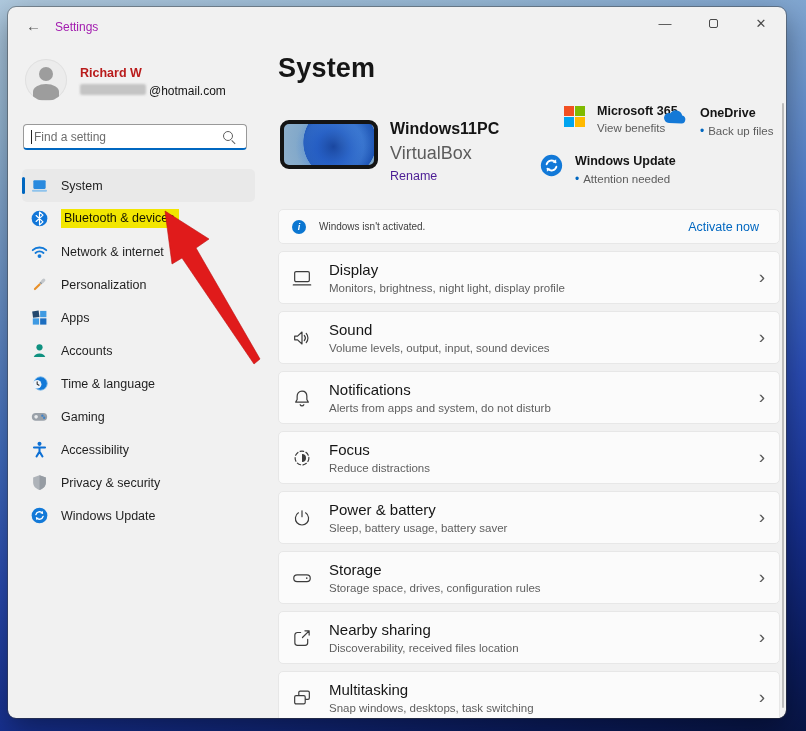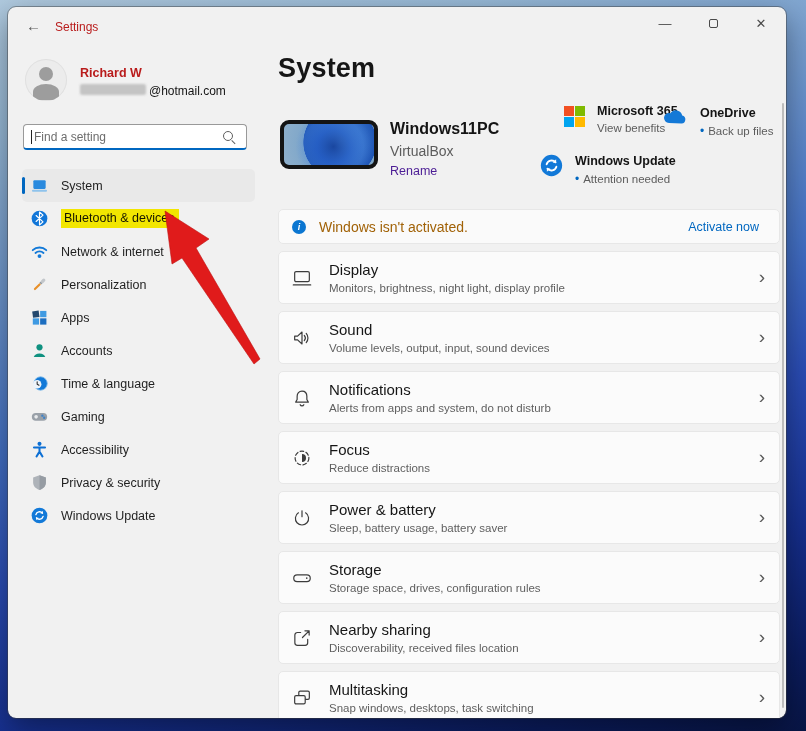--- a/index.html
+++ b/index.html
@@ -13,21 +13,21 @@
   
   .window{
     position:absolute; left:8px; top:7px; width:778px; height:711px;
     background:#f1f1f1; border-radius:8px; overflow:hidden;
     box-shadow:0 10px 30px rgba(0,0,0,.4);
     outline:1px solid rgba(60,60,60,.45);
   }
   
   .titlebar{ position:absolute; left:0; top:0; width:100%; height:40px; }
   .back-btn{ position:absolute; left:18px; top:10px; font-size:15px; color:#5a5a5a; cursor:pointer; }
-  .tb-title{ position:absolute; left:47px; top:13px; font-size:12px; color:#b91c1c; }
+  .tb-title{ position:absolute; left:47px; top:13px; font-size:12px; color:#a21caf; }
   .win-controls{ position:absolute; right:12px; top:0; height:34px; display:flex; align-items:center; gap:22px; }
   .wc{ width:26px; text-align:center; font-size:13px; color:#4a4a4a; cursor:pointer; line-height:30px; }
   .wc-max-box{ display:inline-block; width:9px; height:9px; border:1.2px solid #4a4a4a; border-radius:2px; }
   
   .avatar{ position:absolute; left:17px; top:52px; width:42px; height:42px; border-radius:50%;
            background:#ececec; overflow:hidden; box-shadow:inset 0 0 0 1px #e0e0e0; }
   .av-head{ position:absolute; left:14px; top:8px; width:14px; height:14px; border-radius:50%; background:#9d9d9d; }
   .av-body{ position:absolute; left:8px; top:25px; width:26px; height:16px; border-radius:50% 50% 0 0; background:#9d9d9d; }
   .user-name{ position:absolute; left:72px; top:59px; font-size:12.5px; font-weight:bold; color:#b91c1c; }
   .user-email-row{ position:absolute; left:72px; top:77px; display:flex; gap:3px; }
@@ -56,39 +56,39 @@
   
   .page-title{ position:absolute; left:270px; top:46px; font-size:27px; font-weight:600; color:#161616; letter-spacing:.2px; }
   .device-thumb{ position:absolute; left:272px; top:113px; width:98px; height:49px; border:4px solid #141414;
                  border-radius:9px;
                  background:radial-gradient(circle at 62% 45%, #5e9ede 0%, #3a77cf 34%, #1f55b5 60%, #7ea6c9 61%, #8fb0cc 100%);
   }
   .device-thumb::after{ content:""; position:absolute; inset:0; border-radius:5px;
                  background:radial-gradient(circle at 55% 55%, rgba(16,58,150,.85) 0%, rgba(26,80,190,.6) 30%, rgba(70,130,220,.25) 55%, transparent 70%); }
   .device-info{ position:absolute; left:382px; top:113px; }
   .device-name{ font-size:16px; font-weight:bold; color:#141414; }
-  .device-model{ font-size:14px; color:#5c5c5c; margin-top:5px; }
+  .device-model{ font-size:18px; color:#5c5c5c; margin-top:5px; }
   .device-rename{ font-size:12.5px; color:#4c1d95; margin-top:5px; cursor:pointer; }
   .ql{ position:absolute; display:flex; gap:12px; }
   .ql-ms{ left:532px; top:97px;padding-left:24px; }
   .ql-od{ left:652px; top:99px; }
   .ql-wu{ left:532px; top:147px; }
   .ql-icon{ flex:0 0 auto; }
   .ql-title{ font-size:12.5px; font-weight:bold; color:#141414; }
   .ql-sub{ font-size:11.5px; color:#5c5c5c; margin-top:4px; }
   .ql-sub .dot{ color:#0067c0; margin-right:4px; font-size:12px; }
   .ms-logo{ width:21px; height:21px; display:grid; grid-template-columns:10px 10px; grid-template-rows:10px 10px; gap:1px; margin-top:2px; }
   .ms-logo span{ display:block; }
   .ms-r{ background:#f25022; } .ms-g{ background:#7fba00; } .ms-b{ background:#00a4ef; } .ms-y{ background:#ffb900; }
   
   .banner{ position:absolute; left:270px; top:202px; width:502px; height:35px; background:#fafafa;
            border:1px solid #e7e7e7; border-radius:5px; display:flex; align-items:center; padding:0 20px 0 13px; }
   .info-ic{ width:14px; height:14px; border-radius:50%; background:#0b76d1; color:#fff; font-size:9px;
             font-weight:bold; font-style:italic; text-align:center; line-height:14px; margin-right:13px; flex:0 0 auto; }
-  .banner-msg{ font-size:14px; color:#a16207; }
+  .banner-msg{ font-size:10px; color:#404040; }
   .banner-action{ margin-left:auto; font-size:12.5px; color:#0067c0; cursor:pointer; }
   .rows{ position:absolute; left:270px; top:244px; width:502px; }
   .row{ position:relative; height:53px; margin-bottom:7px; background:#fbfbfb; border:1px solid #e7e7e7;
         border-radius:5px; display:flex; align-items:center; padding:0 14px 0 12px; cursor:pointer; }
   .row-ic{ width:22px; height:22px; margin-right:16px; flex:0 0 auto; }
   .row-ic svg{ width:22px; height:22px; stroke:#3c3c3c; fill:none; stroke-width:1.3; stroke-linecap:round; stroke-linejoin:round; }
   .row-title{ font-size:15px; color:#161616; }
   .row-sub{ font-size:11.5px; color:#5f5f5f; margin-top:4px; }
   .chev{ margin-left:auto; font-size:19px; color:#595959; line-height:1; padding-bottom:3px; }
   

